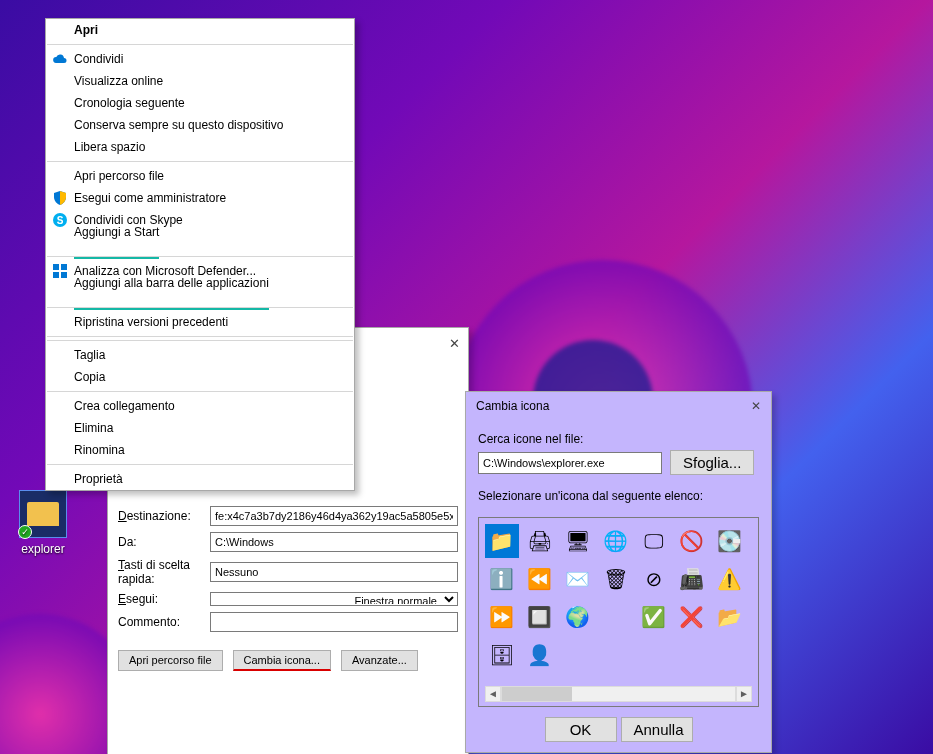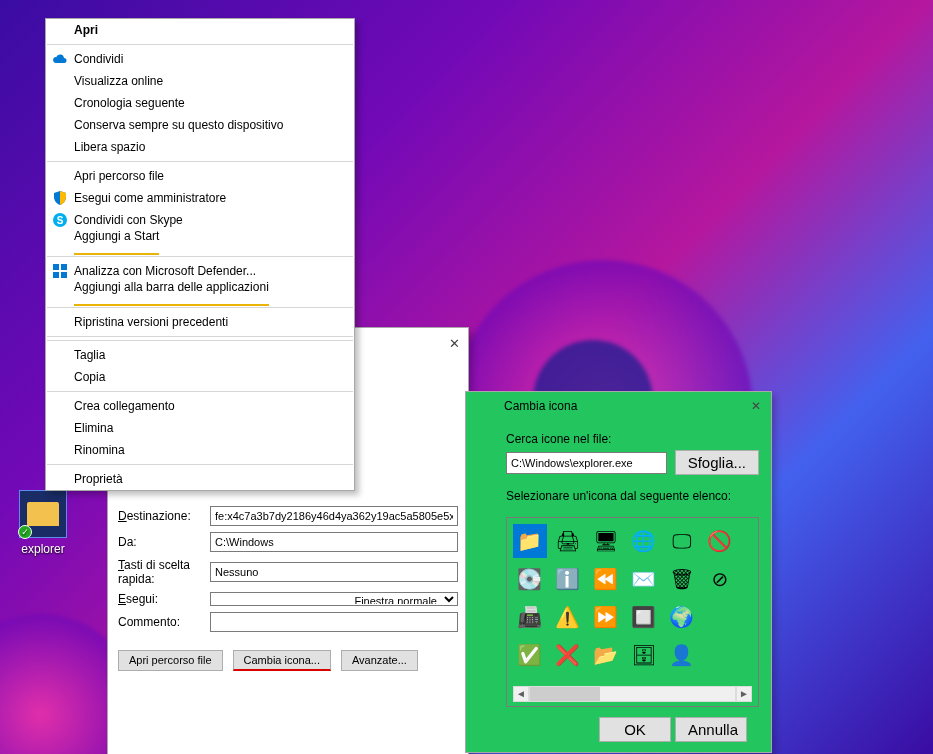--- a/index.html
+++ b/index.html
@@ -16,49 +16,49 @@
   .shortcut .fold{width:32px;height:24px;background:#f2c14e;border-radius:2px 2px 0 0;}
   .shortcut .badge{position:absolute;left:-2px;bottom:-2px;width:14px;height:14px;border-radius:50%;background:#21a721;border:1px solid #fff;color:#fff;font-size:9px;line-height:12px;}
 
   
   .ctx{position:absolute;left:45px;top:18px;width:310px;background:#fff;border:1px solid #a8a8a8;box-shadow:4px 4px 6px rgba(0,0,0,.25);font-size:12px;color:#000;}
   .ctx .row{display:flex;align-items:center;height:22px;padding:0 8px 0 28px;position:relative;cursor:default;}
   .ctx .row.bold{font-weight:600;}
   .ctx .sep{height:1px;background:#d6d6d6;margin:3px 1px;}
   .ctx .ic{position:absolute;left:6px;top:3px;width:16px;height:16px;}
   .ctx .arrow{position:absolute;right:10px;color:#505050;}
-  .underline-red{border-bottom:2px solid #eab308;display:inline-block;padding-bottom:10px;}
+  .underline-red{border-bottom:2px solid #14b8a6;display:inline-block;padding-bottom:18px;}
 
   
   .props{position:absolute;left:107px;top:327px;width:362px;height:430px;background:#fff;border:1px solid #a8a8a8;box-shadow:4px 4px 6px rgba(0,0,0,.2);font-size:12px;}
   .props .closex{position:absolute;right:8px;top:8px;font-size:13px;color:#444;}
   .props .tabs{position:absolute;left:8px;top:38px;display:flex;gap:0;}
   .props .tab{border:1px solid #ccc;border-bottom:none;padding:4px 10px;background:#fff;font-size:11px;}
   .props .body{position:absolute;left:10px;top:60px;right:10px;}
   .props .frow{display:flex;align-items:center;margin:6px 0;gap:6px;}
   .props .lbl{width:86px;}
   .props .inp{flex:1;border:1px solid #7a7a7a;height:20px;padding:1px 4px;font-size:11px;background:#fff;}
   .props select.inp{height:14px;text-align:right;}
   .props .btns{display:flex;gap:10px;margin-top:18px;}
   .props .btn{border:1px solid #adadad;background:#e1e1e1;padding:3px 10px;font-size:11px;cursor:default;}
 
   
-  .chg{position:absolute;left:465px;top:391px;width:307px;height:362px;background:#22c55e;border:1px solid #a8a8a8;box-shadow:4px 4px 6px rgba(0,0,0,.2);font-size:12px;padding-left:28px;}
+  .chg{position:absolute;left:465px;top:391px;width:307px;height:362px;background:#c4b5fd;border:1px solid #a8a8a8;box-shadow:4px 4px 6px rgba(0,0,0,.2);font-size:12px;}
   .chg .ttl{padding:7px 10px;font-size:12px;display:flex;justify-content:space-between;align-items:center;}
   .chg .body{padding:4px 12px;}
   .chg .inp{border:1px solid #7a7a7a;height:22px;padding:2px 4px;font-size:11px;width:184px;}
   .chg .btn{border:1px solid #adadad;background:#e1e1e1;padding:3px 12px;font-size:15px;cursor:default;}
   .chg .grid{border:1px solid #7a7a7a;height:190px;margin-top:6px;padding:6px;display:flex;flex-wrap:wrap;align-content:flex-start;gap:4px;position:relative;}
   .chg .ico{width:34px;height:34px;display:flex;align-items:center;justify-content:center;font-size:20px;}
   .chg .ico.sel{background:#0078d7;color:#fff;}
   .chg .scroll{position:absolute;left:6px;right:6px;bottom:4px;height:16px;display:flex;align-items:center;}
   .chg .scroll .tr{flex:1;height:16px;background:#f0f0f0;border:1px solid #dcdcdc;}
   .chg .scroll .th{height:14px;width:70px;background:#cdcdcd;}
   .chg .scroll .ar{width:16px;height:16px;background:#f0f0f0;border:1px solid #dcdcdc;text-align:center;font-size:10px;line-height:14px;color:#606060;}
-  .chg .foot{display:flex;gap:4px;justify-content:flex-end;padding:10px 12px 0;}
+  .chg .foot{display:flex;gap:4px;justify-content:center;padding:10px 12px 0;}
   .under{ text-decoration: underline; text-decoration-skip-ink: none;}
 </style>
 </head>
 <body>
 
 <div class="blob a"></div>
 <div class="blob b"></div>
 <div class="blob c"></div>
 
 <div class="shortcut">

